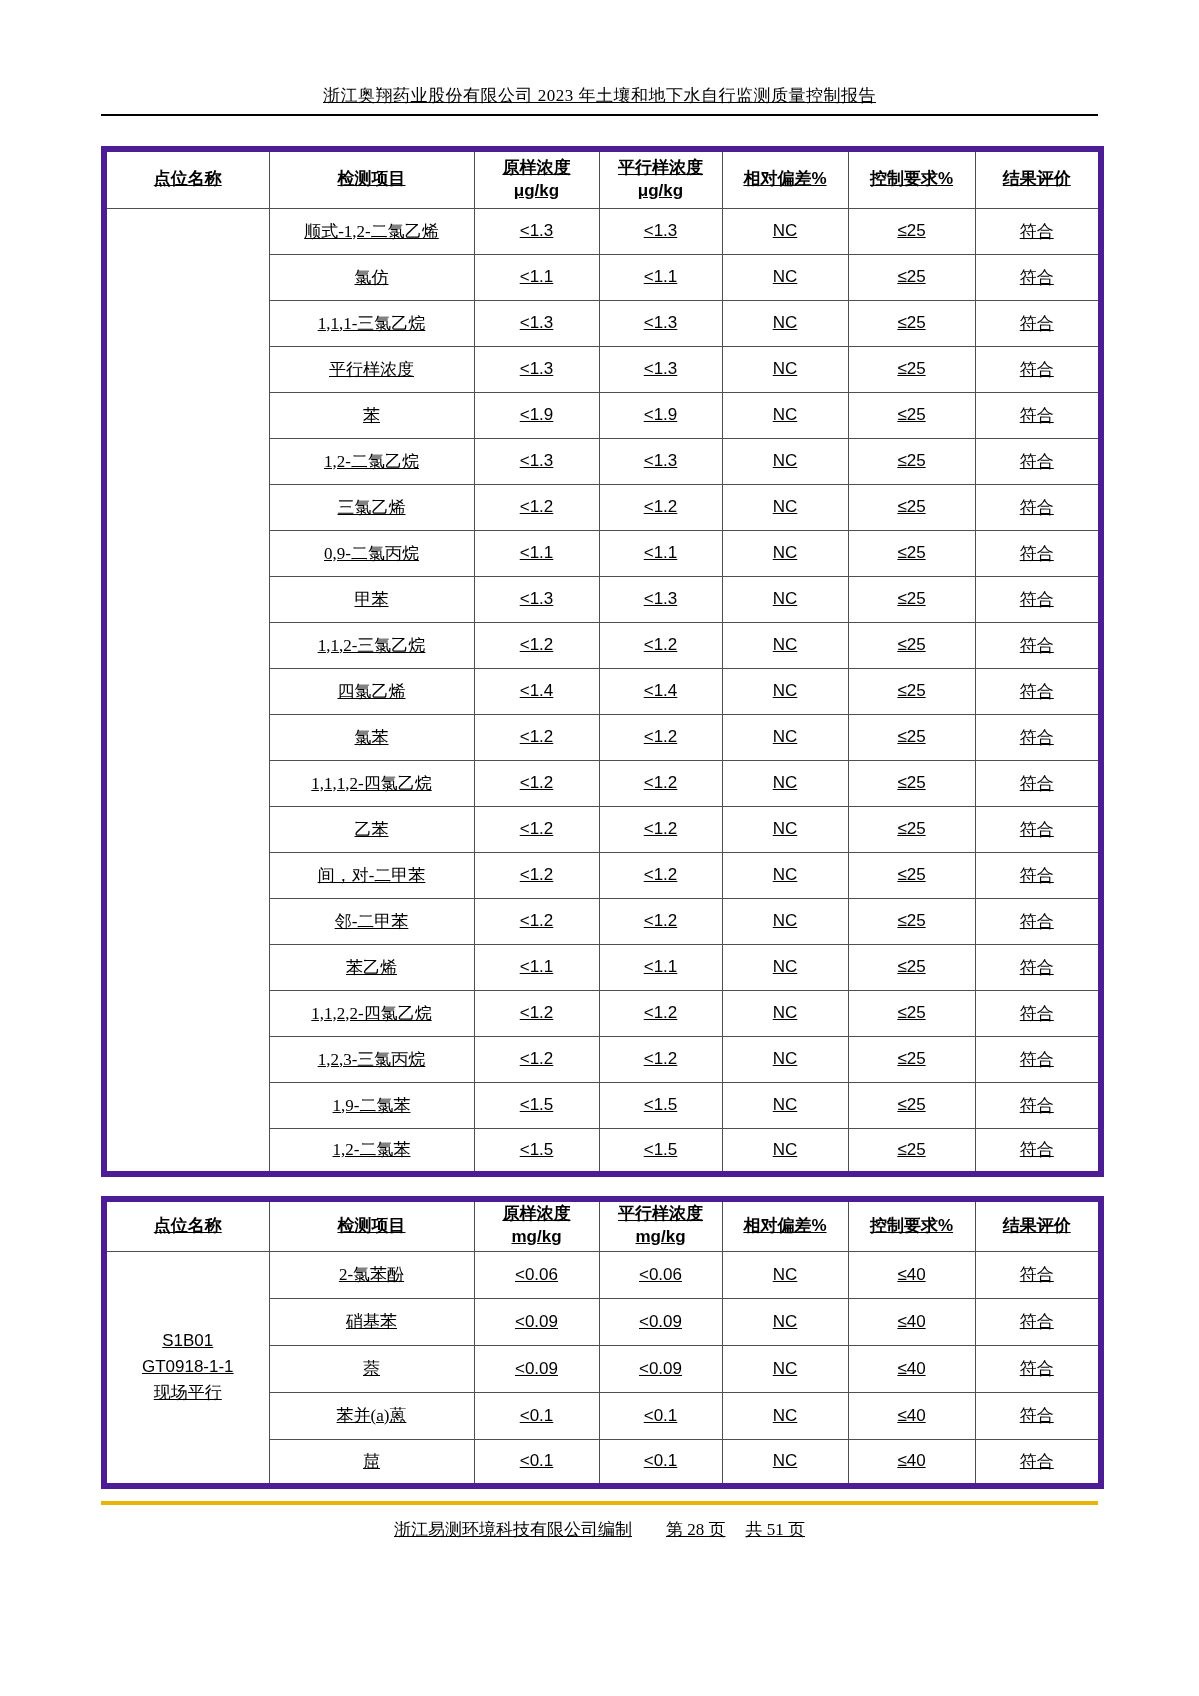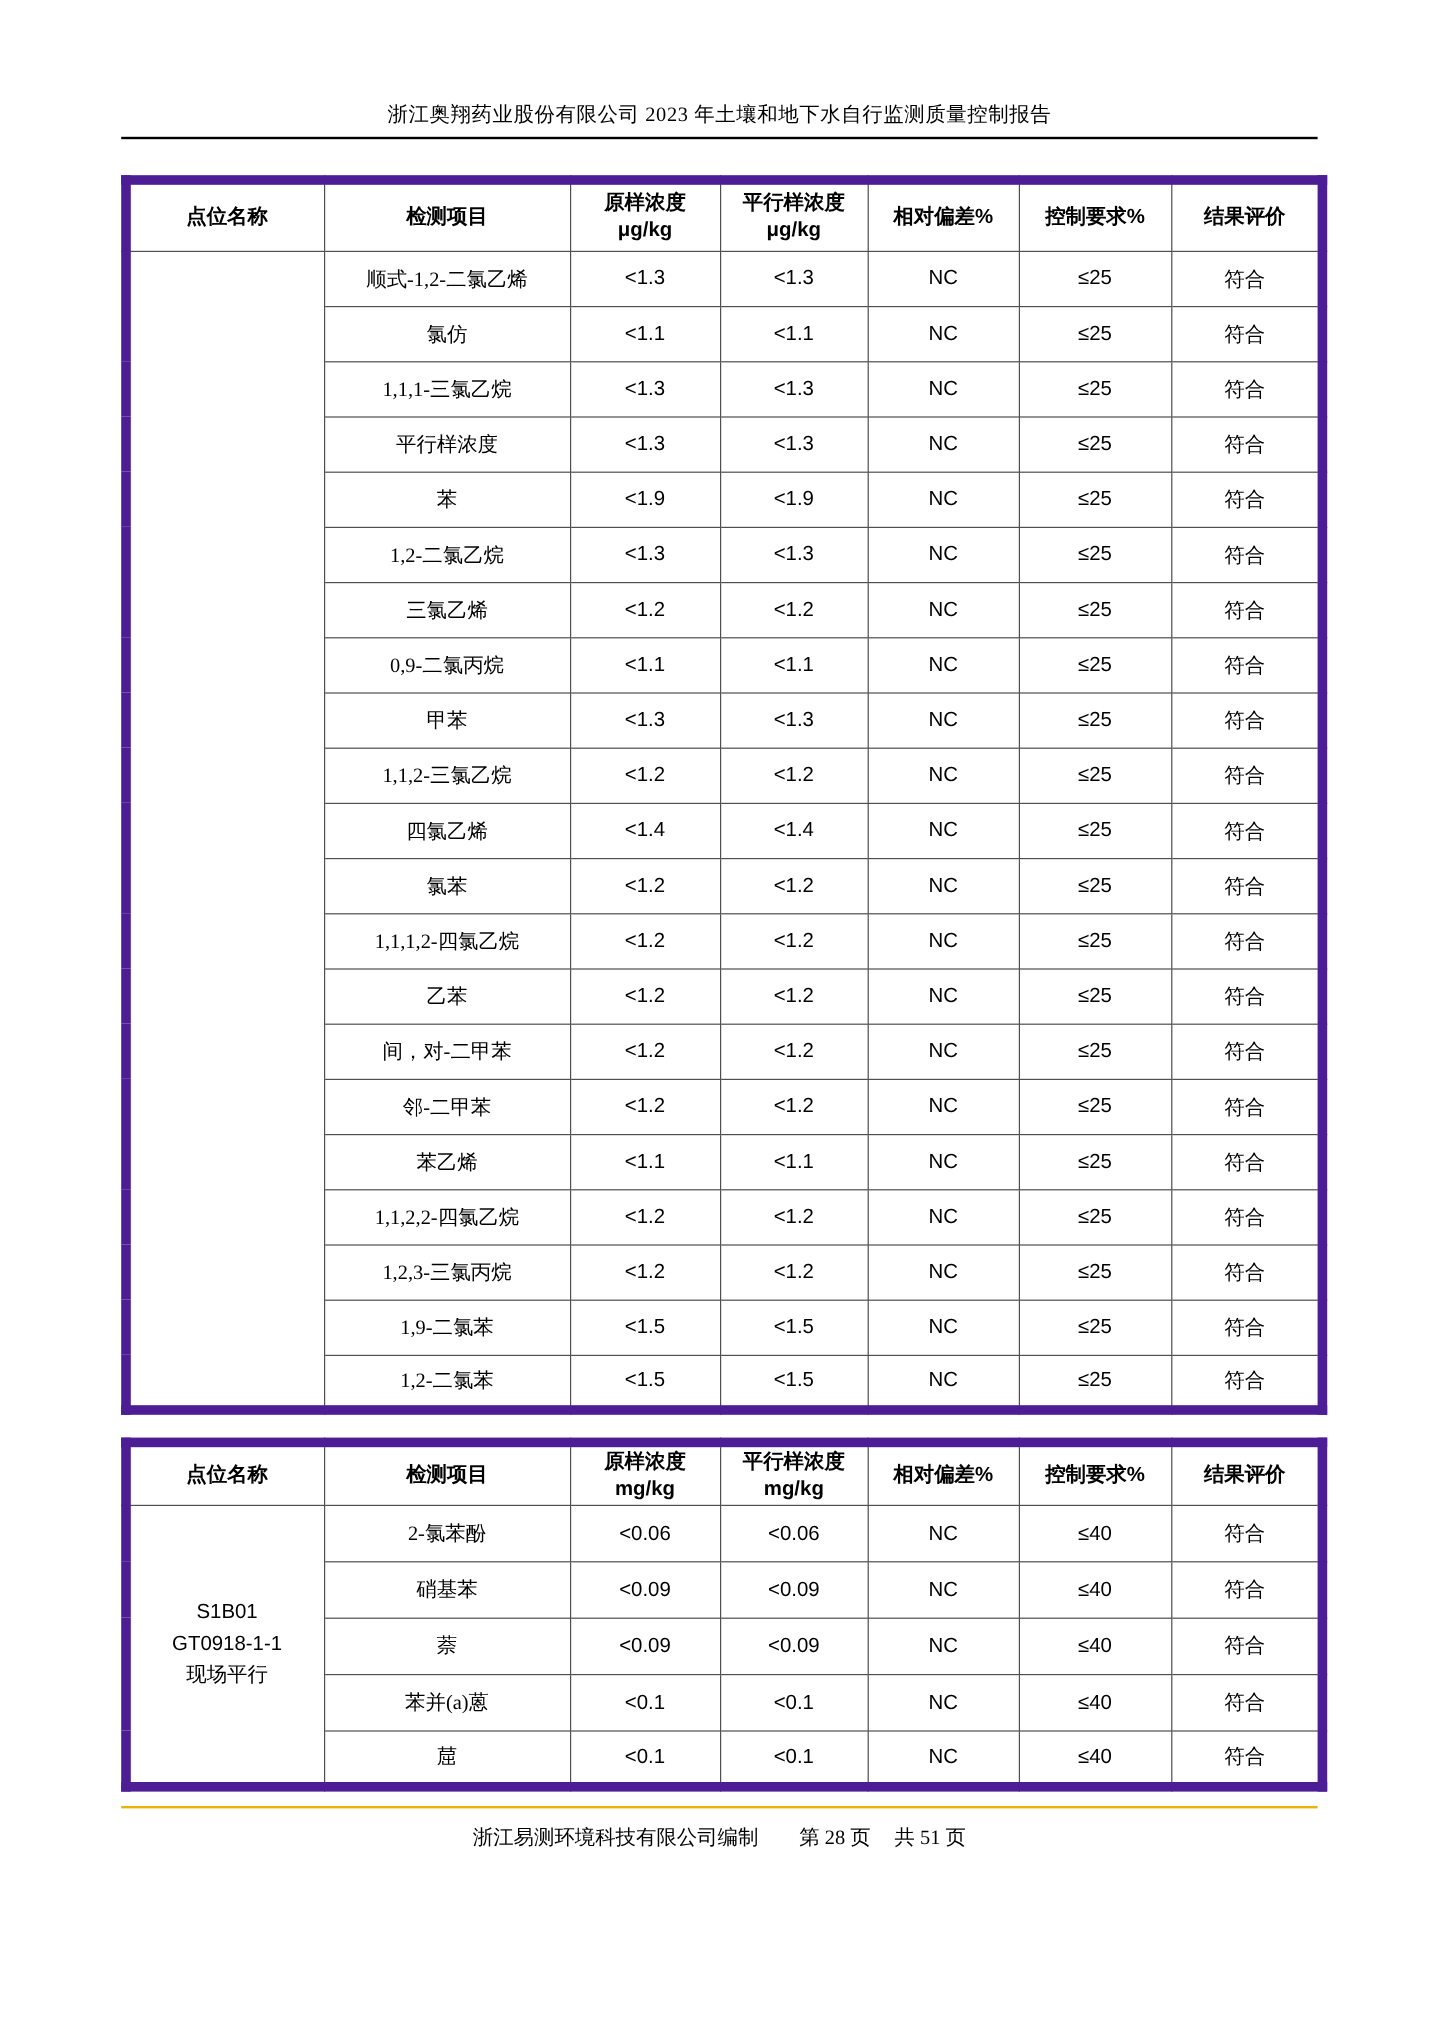--- a/index.html
+++ b/index.html
@@ -5,37 +5,38 @@
   * { margin: 0; padding: 0; box-sizing: border-box; }
   html, body { background: #ffffff; }
   .page {
     position: relative;
     width: 1199px;
     height: 1696px;
     background: #ffffff;
     font-family: "Liberation Serif", serif;
     color: #000000;
     overflow: hidden;
+    text-decoration: underline;
   }
   .content { width: 997px; margin: 0 auto; }
 
   .report-header {
     margin-top: 84px;
     text-align: center;
     font-size: 17px;
     letter-spacing: 0.5px;
     padding-bottom: 7px;
     border-bottom: 2px solid #000000;
   }
 
   table.qc-table {
     border-collapse: collapse;
     table-layout: fixed;
     width: 997px;
-    border: 8px solid #4c1d95;
+    border: 6px solid #4c1d95;
   }
   table.qc-table.t1 { margin-top: 30px; }
   table.qc-table.t2 { margin-top: 19px; }
 
   .qc-table col.c-point { width: 165px; }
   .qc-table col.c-item  { width: 205px; }
   .qc-table col.c-orig  { width: 125px; }
   .qc-table col.c-dup   { width: 123px; }
   .qc-table col.c-dev   { width: 126px; }
   .qc-table col.c-req   { width: 127px; }
@@ -80,21 +81,21 @@
   .table-title {
     margin-top: 20px;
     text-align: center;
     font-size: 21px;
     font-weight: normal;
     letter-spacing: 1px;
   }
 
   .page-footer {
     margin-top: 12px;
-    border-top: 2px solid #eab308;
+    border-top: 4px solid #eab308;
     padding-top: 13px;
     text-align: center;
     font-size: 17px;
   }
   .page-footer .gap { display: inline-block; width: 34px; }
   .page-footer .gap-sm { display: inline-block; width: 20px; }
 </style>
 </head>
 <body>
 

